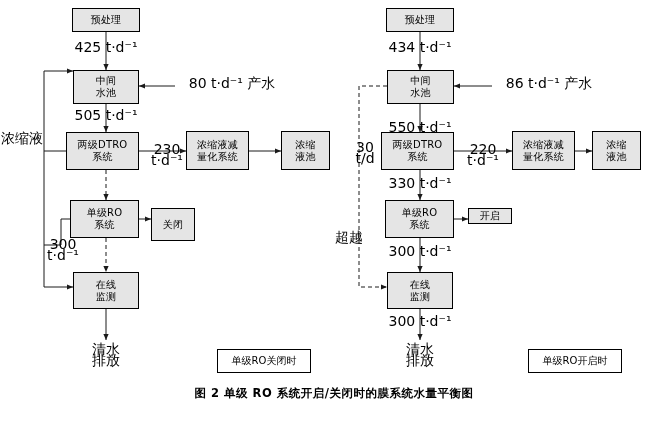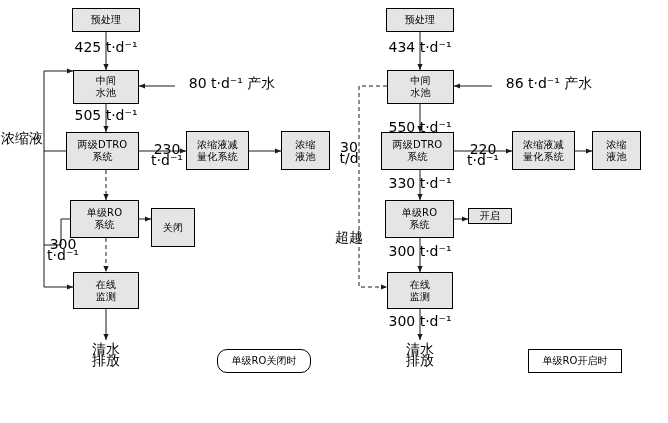--- a/index.html
+++ b/index.html
@@ -116,38 +116,38 @@
 
   <div class="box" style="left:73px;top:272px;width:66px;height:37px;">在线
 监测</div>
 
   <div class="box" style="left:186px;top:131px;width:63px;height:39px;">浓缩液减
 量化系统</div>
 
   <div class="box" style="left:281px;top:131px;width:49px;height:39px;">浓缩
 液池</div>
 
-  <div class="box" style="left:151px;top:208px;width:44px;height:39px;">关闭</div>
+  <div class="box" style="left:151px;top:208px;width:44px;height:33px;">关闭</div>
 
   <div class="lbl" style="left:66px;top:42px;width:80px;">425 t·d⁻¹</div>
 
   <div class="lbl left" style="left:177px;top:78px;width:110px;">80 t·d⁻¹ 产水</div>
 
   <div class="lbl" style="left:66px;top:110px;width:80px;">505 t·d⁻¹</div>
 
   <div class="lbl left" style="left:139px;top:144px;width:56px;">230 t·d⁻¹</div>
 
   <div class="lbl left" style="left:0;top:133px;width:44px;">浓缩液</div>
 
   <div class="lbl left" style="left:33px;top:239px;width:60px;">300 t·d⁻¹</div>
 
   <div class="lbl" style="left:76px;top:344px;width:60px;">清水
 排放</div>
 
-  <div class="panel-label" style="left:217px;top:349px;width:94px;height:24px;border-radius:10px;">单级RO关闭时</div>
+  <div class="panel-label" style="left:217px;top:349px;width:94px;height:24px;">单级RO关闭时</div>
 
   <div class="box" style="left:386px;top:8px;width:68px;height:24px;">预处理</div>
 
   <div class="box" style="left:387px;top:70px;width:67px;height:34px;">中间
 水池</div>
 
   <div class="box" style="left:381px;top:132px;width:73px;height:38px;">两级DTRO
 系统</div>
 
   <div class="box" style="left:385px;top:200px;width:69px;height:38px;">单级RO
@@ -167,27 +167,28 @@
   <div class="lbl" style="left:380px;top:42px;width:80px;">434 t·d⁻¹</div>
 
   <div class="lbl left" style="left:494px;top:78px;width:110px;">86 t·d⁻¹ 产水</div>
 
   <div class="lbl" style="left:380px;top:110px;width:80px;margin-top:12px;">550 t·d⁻¹</div>
 
   <div class="lbl left" style="left:455px;top:144px;width:56px;">220 t·d⁻¹</div>
 
   <div class="lbl" style="left:380px;top:178px;width:80px;">330 t·d⁻¹</div>
 
-  <div class="lbl left" style="left:329px;top:142px;width:40px;">30 t/d</div>
+  <div class="lbl left" style="left:329px;top:142px;width:40px;padding-left:16px;">30 t/d</div>
 
   <div class="lbl left" style="left:329px;top:232px;width:40px;">超越</div>
 
   <div class="lbl" style="left:380px;top:246px;width:80px;">300 t·d⁻¹</div>
 
   <div class="lbl" style="left:380px;top:316px;width:80px;">300 t·d⁻¹</div>
 
   <div class="lbl" style="left:390px;top:344px;width:60px;">清水
 排放</div>
 
   <div class="panel-label" style="left:528px;top:349px;width:94px;height:24px;">单级RO开启时</div>
 
+  <div class="caption" style="top:386px;">图 2    单级 RO 系统开启/关闭时的膜系统水量平衡图</div>
 
 </div>
 
 </body></html>

